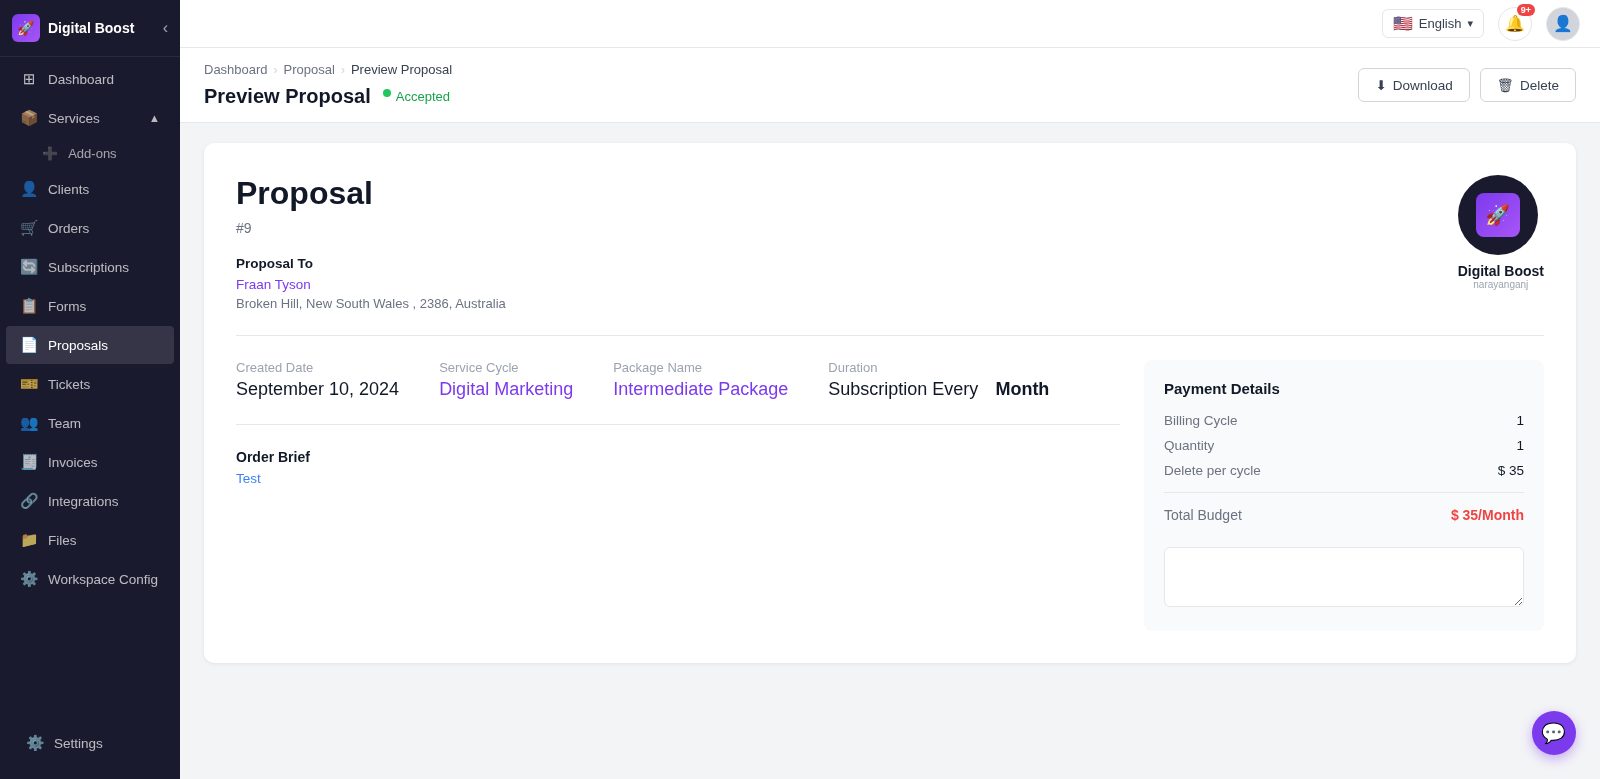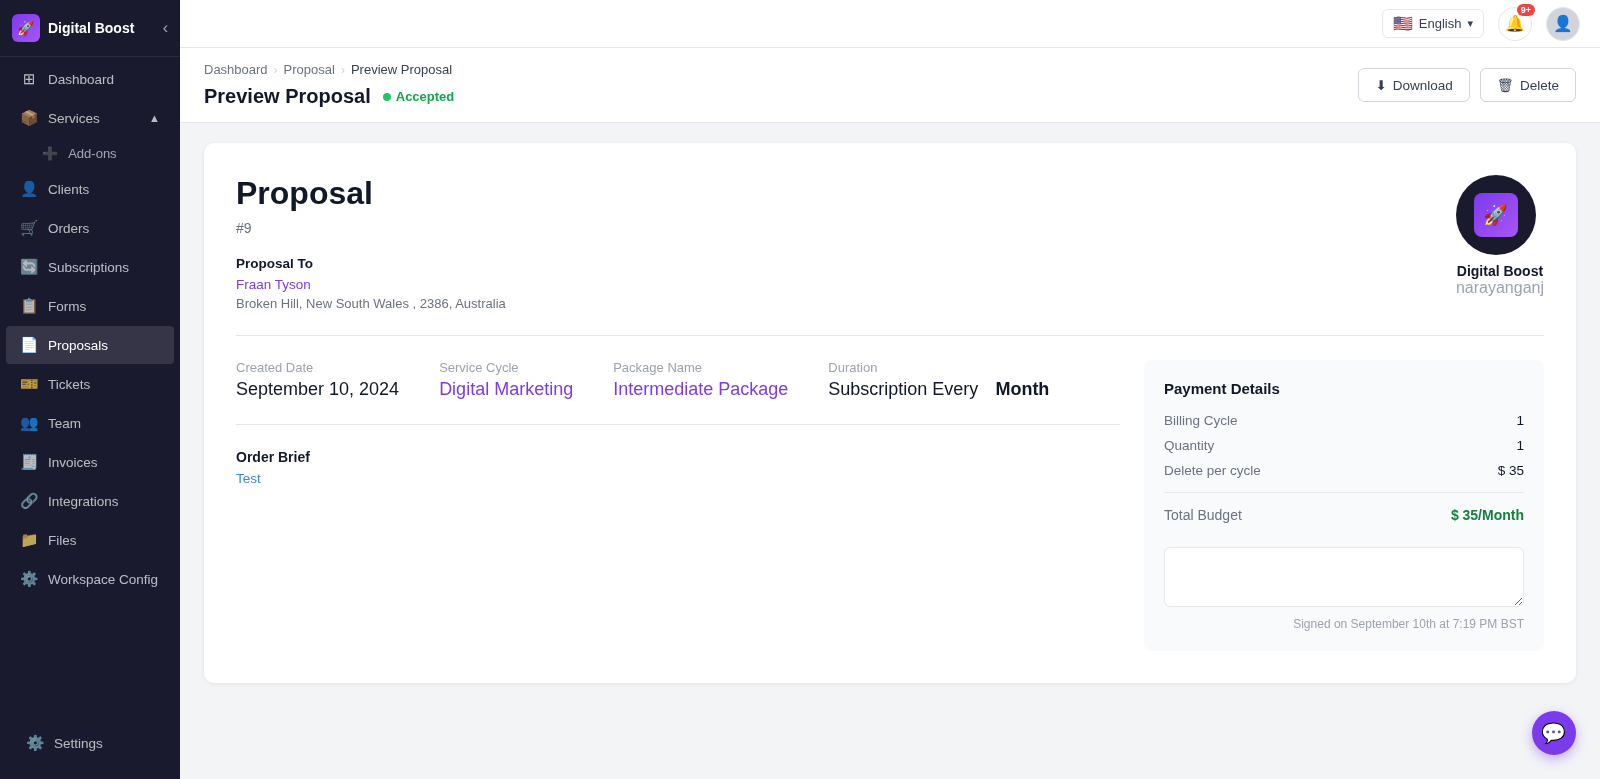--- a/index.html
+++ b/index.html
@@ -130,22 +130,22 @@
       font-size: 13px; color: #9ca3af; margin-bottom: 8px;
     }
     .breadcrumb a { color: #6b7280; text-decoration: none; cursor: pointer; }
     .breadcrumb .active { color: #374151; font-weight: 500; }
     .breadcrumb-sep { color: #d1d5db; font-size: 12px; }
     .page-title-row {
       display: flex; align-items: center; gap: 12px;
     }
     .page-title { font-size: 20px; font-weight: 700; color: #111827; }
     .status-badge {
-      display: flex; align-items: center; gap: 5px;
-      font-size: 13px; color: #16a34a; font-weight: 700;
+      display: flex; gap: 5px;
+      font-size: 13px; color: #16a34a; font-weight: 400;
     }
     .status-dot { width: 8px; height: 8px; background: #22c55e; border-radius: 50%; }
     .header-actions { display: flex; gap: 10px; }
     .btn-download {
       display: flex; align-items: center; gap: 6px;
       padding: 8px 16px; font-size: 13.5px; font-weight: 500;
       background: #fff; border: 1px solid #d1d5db; border-radius: 6px; cursor: pointer;
       color: #374151;
     }
     .btn-delete {
@@ -181,21 +181,21 @@
       margin-bottom: 8px;
     }
     .company-logo .logo-inner {
       width: 44px; height: 44px;
       background: linear-gradient(135deg, #7c3aed, #a855f7);
       border-radius: 8px;
       display: flex; align-items: center; justify-content: center;
       font-size: 20px;
     }
     .company-name { font-size: 14px; font-weight: 700; color: #111827; }
-    .company-sub { font-size: 16px; color: #9ca3af; }
+    .company-sub { font-size: 10px; color: #9ca3af; }
 
     .divider { border: none; border-top: 1px solid #e5e7eb; margin: 24px 0; }
 
     .proposal-meta {
       display: flex; gap: 40px; margin-bottom: 24px;
     }
     .meta-col { display: flex; flex-direction: column; gap: 4px; }
     .meta-label { font-size: 13px; color: #9ca3af; font-weight: 500; }
     .meta-value { font-size: 18px; color: #111827; font-weight: 500; }
     .meta-value.link { color: #7c3aed; }
@@ -221,21 +221,21 @@
       margin-bottom: 10px;
     }
     .payment-row .label { color: #6b7280; }
     .payment-row .value { font-weight: 500; color: #111827; }
     .payment-divider { border: none; border-top: 1px solid #e5e7eb; margin: 14px 0; }
     .total-row {
       display: flex; justify-content: space-between; align-items: center;
       font-size: 14px;
     }
     .total-row .label { color: #6b7280; }
-    .total-row .value { font-weight: 700; color: #15803d; }
+    .total-row .value { font-weight: 700; color: #ef4444; }
 
     .agreement-section { margin-top: 24px; }
     .agreement-label { font-size: 14px; font-weight: 700; color: #111827; margin-bottom: 10px; }
     .agreement-box {
       border: 1px solid #e5e7eb; border-radius: 6px;
       width: 100%; height: 60px;
       background: #fff;
     }
     .agreement-signed {
       font-size: 12px; color: #9ca3af; text-align: right; margin-top: 6px;
@@ -448,21 +448,20 @@
 
           <hr class="payment-divider">
 
           <div class="total-row">
             <span class="label">Total Budget</span>
             <span class="value">$ 35/Month</span>
           </div>
 
           <div class="agreement-section">
             <textarea class="agreement-box" readonly="" style=""></textarea>
-            <div class="agreement-signed">Signed on September 10th at 7:19 PM BST</div>
           </div>
         </div>
       </div>
 
     </div>
   </div>
 </div>
 
 <div class="chat-btn">
   <span>💬</span>

